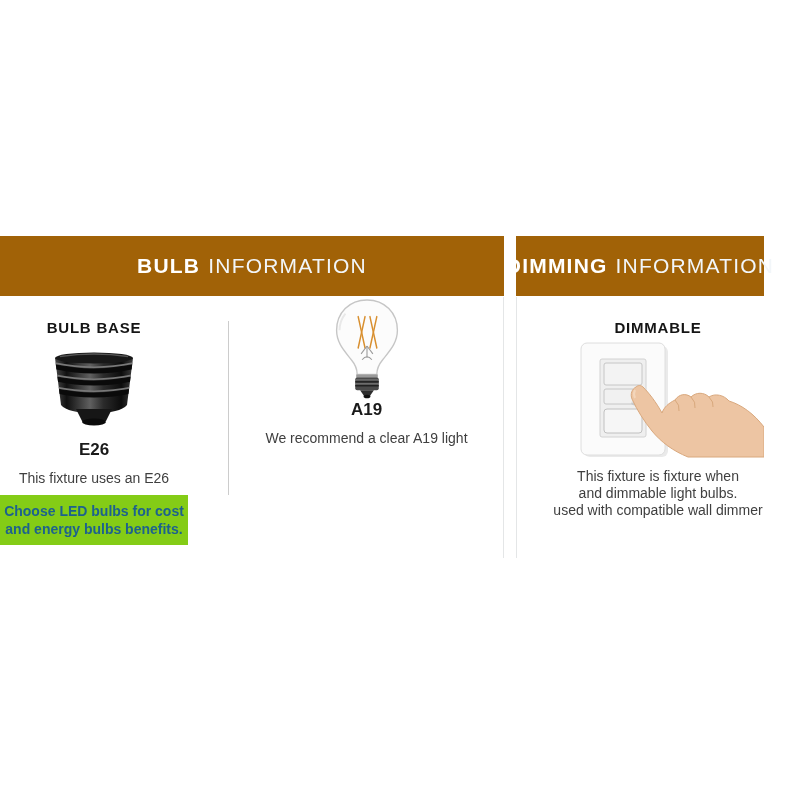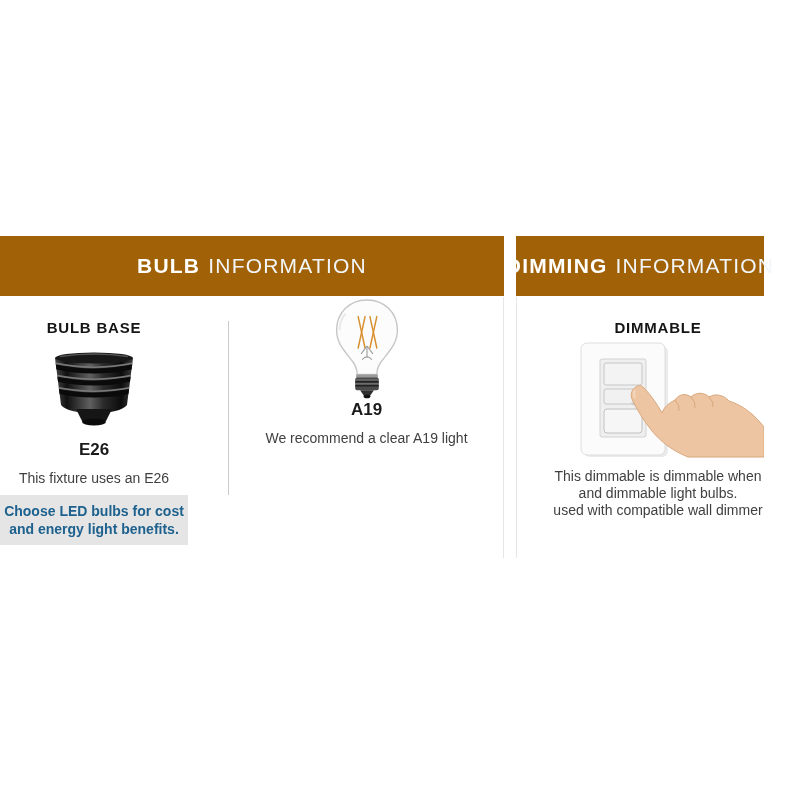--- a/index.html
+++ b/index.html
@@ -25,21 +25,21 @@
   .col-3{left:516px;width:284px;}
 
   .col-heading{margin-top:23px;font-size:15px;font-weight:700;letter-spacing:0.8px;color:#151515;}
   .img-box{height:104px;display:flex;align-items:center;justify-content:center;}
   .img-box-tall{height:126px;}
   .bulb-label{font-size:17px;font-weight:700;color:#1a1a1a;}
   .col-desc{margin-top:10px;font-size:14px;line-height:17px;color:#3f3f3f;}
   .col-desc span{display:block;}
   .col-3 .col-desc{margin-top:6px;}
 
-  .tip-box{margin-top:8px;background:#e5e5e5;padding:7px 4px;}
+  .tip-box{margin-top:8px;background:#84cc16;padding:7px 4px;}
   .tip-box span{display:block;font-size:14px;line-height:18px;font-weight:700;color:#1d618e;}
 
   svg{display:block;}
 </style>
 </head>
 <body>
 
 <div class="stage">
 
   <div class="banner banner-left">
@@ -87,21 +87,21 @@
         <path d="M28,60 L64,60 L58,72 Q46,76 34,72 Z" fill="#161616"></path>
         <ellipse cx="46" cy="73" rx="12" ry="3.5" fill="#0b0b0b"></ellipse>
       </svg>
     </div>
     <div class="bulb-label">E26</div>
     <div class="col-desc">
       <span>This fixture uses an E26</span>
     </div>
     <div class="tip-box">
       <span>Choose LED bulbs for cost</span>
-      <span>and energy light benefits.</span>
+      <span>and energy bulbs benefits.</span>
     </div>
   </div>
 
   <div class="col col-2">
     <div class="img-box">
       <svg width="84" height="102" viewBox="0 0 84 104" aria-hidden="true">
         <path d="M42,3 C60,3 73,16 73,34 C73,47 65,55 58,64 C53,70 52,75 52,79 L32,79 C32,75 31,70 26,64 C19,55 11,47 11,34 C11,16 24,3 42,3 Z" fill="#fcfcfc" stroke="#c6c6c6" stroke-width="1.4"></path>
         <path d="M20,17 C16,22 14,28 14,34" stroke="#e9e9e9" stroke-width="2" fill="none"></path>
         <g stroke="#d88f2f" stroke-width="1.5" stroke-linecap="round">
           <path d="M33,20 L40,52"></path>
@@ -149,19 +149,19 @@
         <path d="M84,48 C80,50 78,55 80,60 C85,71 92,82 100,92 C109,103 121,112 136,118 L212,118 L212,88 C202,75 190,66 177,62 C172,56 163,54 157,58 C152,53 144,53 139,58 C134,54 127,55 123,61 C117,64 112,68 110,74 C104,63 97,54 91,48 C89,46 86,46 84,48 Z" fill="#edc5a3" stroke="#d9a87d" stroke-width="1" stroke-linejoin="round"></path>
         <g stroke="#d8a87c" stroke-width="1" fill="none">
           <path d="M123,61 Q128,66 127,72"></path>
           <path d="M139,58 Q144,63 143,69"></path>
           <path d="M157,58 Q162,63 161,68"></path>
         </g>
         <path d="M83,51 Q81,55 83,59" stroke="#f3d6bb" stroke-width="2" fill="none"></path>
       </svg>
     </div>
     <div class="col-desc">
-      <span>This dimmable is dimmable when</span>
+      <span>This fixture is fixture when</span>
       <span>and dimmable light bulbs.</span>
       <span>used with compatible wall dimmer</span>
     </div>
   </div>
 
 </div>
 
 </body></html>

